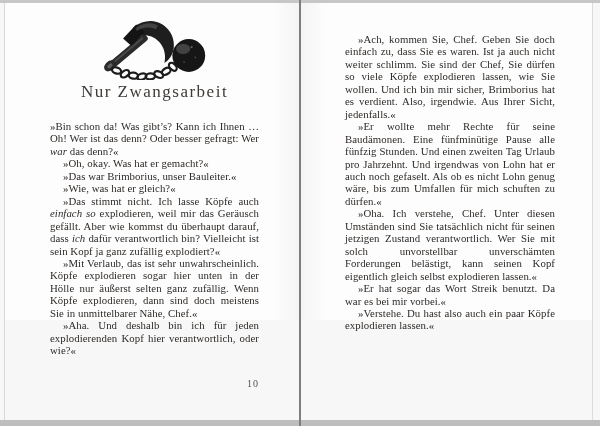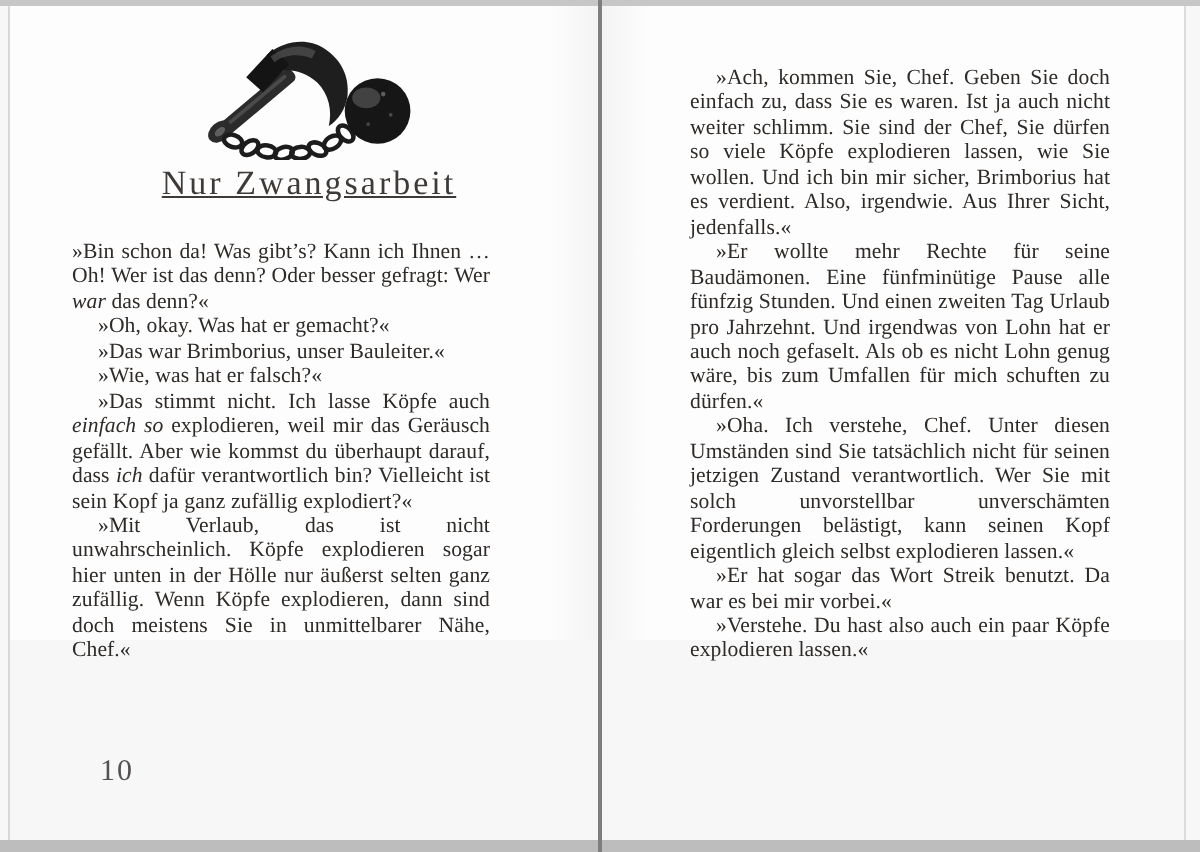--- a/index.html
+++ b/index.html
@@ -49,38 +49,37 @@
     position: absolute; top: 13px; left: 45px; width: 209px;
     text-align: center;
   }
   .chapter-title {
     position: absolute; top: 79px; left: 25px; width: 249px;
     margin: 0;
     font-size: 17px; line-height: 20px; font-weight: 400;
     letter-spacing: 1.5px;
     color: #3e3a37;
     text-align: center;
-    text-decoration: underline;
   }
   .body-text {
-    position: absolute; left: 31px; width: 209px;
+    position: absolute; left: 45px; width: 209px;
     font-size: 10.8px; line-height: 12.45px;
     color: #2e2a27;
     letter-spacing: 0.05px;
   }
   .page-left  .body-text { top: 117px; }
   .page-right .body-text { top: 30px; left: 44px; width: 210px; }
   .para { margin: 0; text-align: justify; }
   .para.indent { text-indent: 13px; }
   .para em { font-style: italic; }
   .page-number {
     position: absolute; top: 375px; left: 45px; width: 209px;
-    font-size: 15px; letter-spacing: 1px;
+    font-size: 10px; letter-spacing: 1px;
     color: #555150;
-    text-align: left;
+    text-align: right;
   }
   .page-right .page-number { left: 44px; width: 210px; }
 </style>
 </head>
 <body>
 
 <div id="screen">
 
   <div class="edge-strip-top"></div>
   <div class="edge-line-left"></div>
@@ -127,23 +126,24 @@
         </g>
       </svg>
     </div>
 
     <h1 class="chapter-title">Nur Zwangsarbeit</h1>
 
     <div class="body-text" id="left-text">
         <p class="para"><span>»Bin schon da! Was gibt’s? Kann ich Ihnen … Oh! Wer ist das denn? Oder besser gefragt: Wer </span><em>war</em><span> das denn?«</span></p>
         <p class="para indent"><span>»Oh, okay. Was hat er gemacht?«</span></p>
         <p class="para indent"><span>»Das war Brimborius, unser Bauleiter.«</span></p>
-        <p class="para indent"><span>»Wie, was hat er falsch?«</span></p>
+        <p class="para indent"><span>»Wie, was hat er gleich?«</span></p>
         <p class="para indent"><span>»Das stimmt nicht. Ich lasse Köpfe auch </span><em>einfach so</em><span> explodieren, weil mir das Geräusch gefällt. Aber wie kommst du überhaupt darauf, dass </span><em>ich</em><span> dafür verantwortlich bin? Vielleicht ist sein Kopf ja ganz zufällig explodiert?«</span></p>
-        <p class="para indent"><span>»Mit Verlaub, das ist nicht unwahrscheinlich. Köpfe explodieren sogar hier unten in der Hölle nur äußerst selten ganz zufällig. Wenn Köpfe explodieren, dann sind doch meistens Sie in unmittelbarer Nähe, Chef.«</span></p>
+        <p class="para indent"><span>»Mit Verlaub, das ist sehr unwahrscheinlich. Köpfe explodieren sogar hier unten in der Hölle nur äußerst selten ganz zufällig. Wenn Köpfe explodieren, dann sind doch meistens Sie in unmittelbarer Nähe, Chef.«</span></p>
+        <p class="para indent"><span>»Aha. Und deshalb bin ich für jeden explodierenden Kopf hier verantwortlich, oder wie?«</span></p>
       </div>
 
     <div class="page-number">10</div>
   </div>
 
   <div class="page page-right">
     <div class="body-text" id="right-text">
         <p class="para indent"><span>»Ach, kommen Sie, Chef. Geben Sie doch einfach zu, dass Sie es waren. Ist ja auch nicht weiter schlimm. Sie sind der Chef, Sie dürfen so viele Köpfe explodieren lassen, wie Sie wollen. Und ich bin mir sicher, Brimborius hat es verdient. Also, irgendwie. Aus Ihrer Sicht, jedenfalls.«</span></p>
         <p class="para indent"><span>»Er wollte mehr Rechte für seine Baudämonen. Eine fünfminütige Pause alle fünfzig Stunden. Und einen zweiten Tag Urlaub pro Jahrzehnt. Und irgendwas von Lohn hat er auch noch gefaselt. Als ob es nicht Lohn genug wäre, bis zum Umfallen für mich schuften zu dürfen.«</span></p>
         <p class="para indent"><span>»Oha. Ich verstehe, Chef. Unter diesen Umständen sind Sie tatsächlich nicht für seinen jetzigen Zustand verantwortlich. Wer Sie mit solch unvorstellbar unverschämten Forderungen belästigt, kann seinen Kopf eigentlich gleich selbst explodieren lassen.«</span></p>

